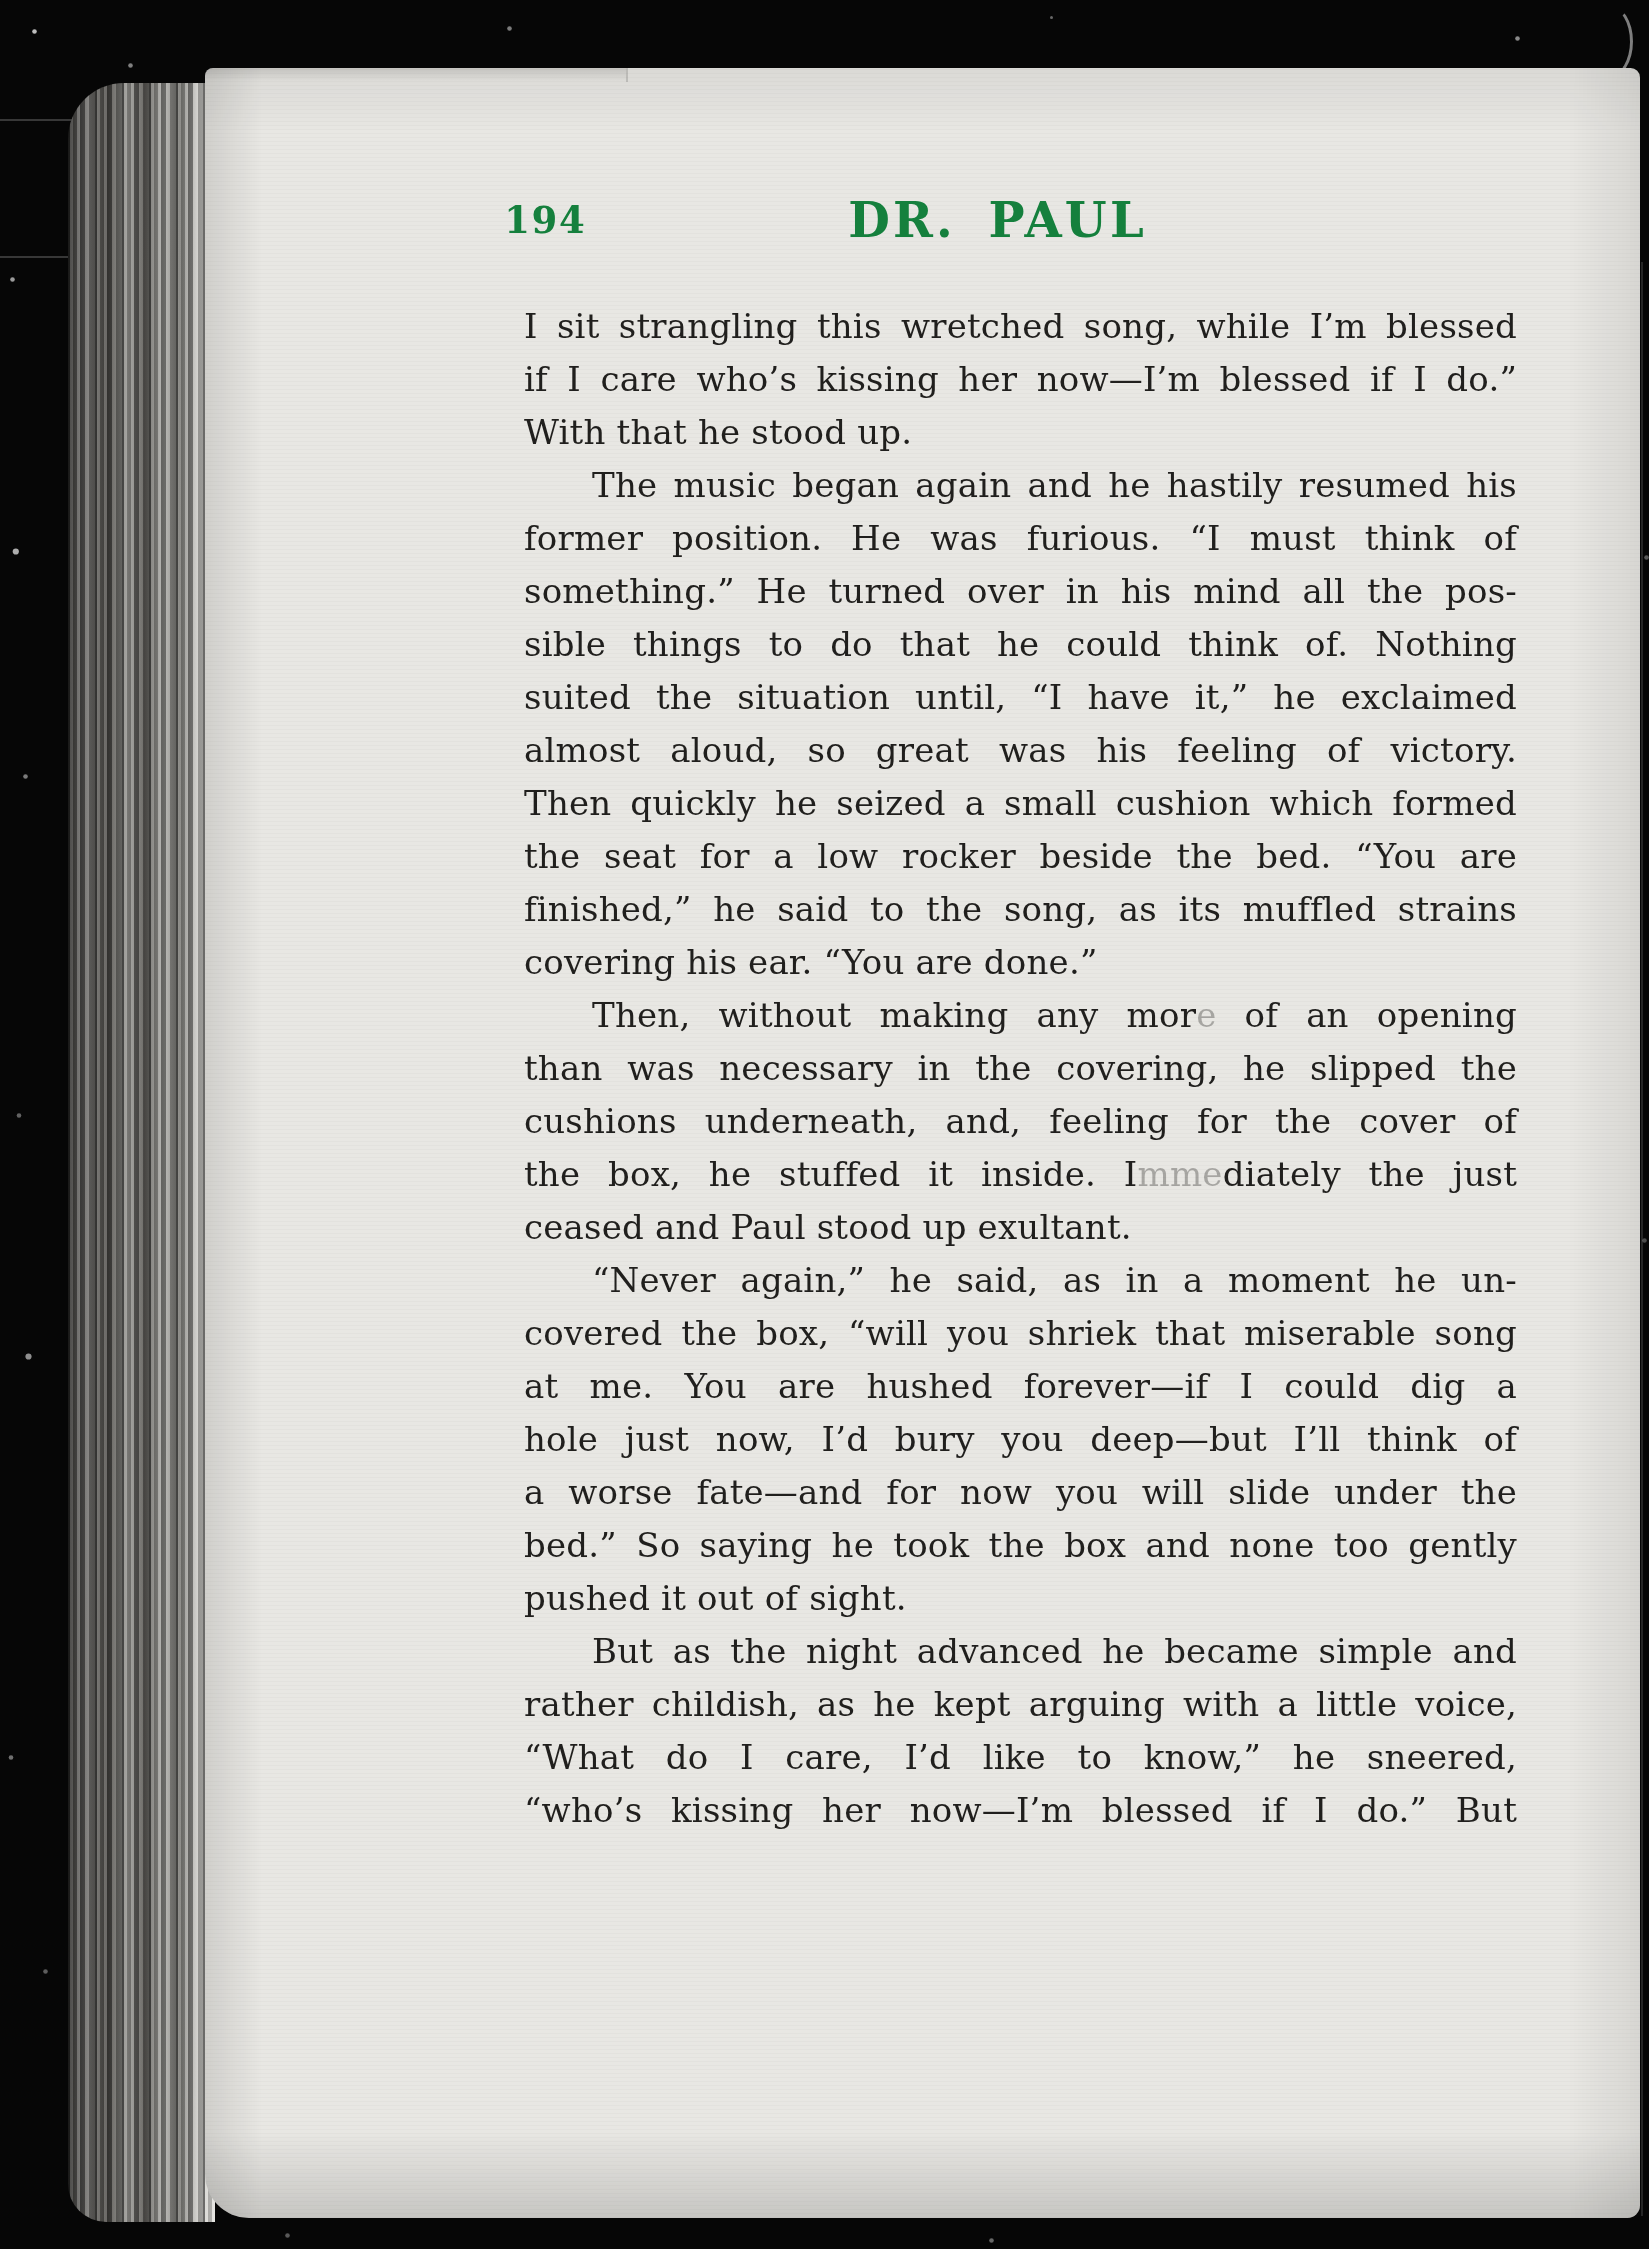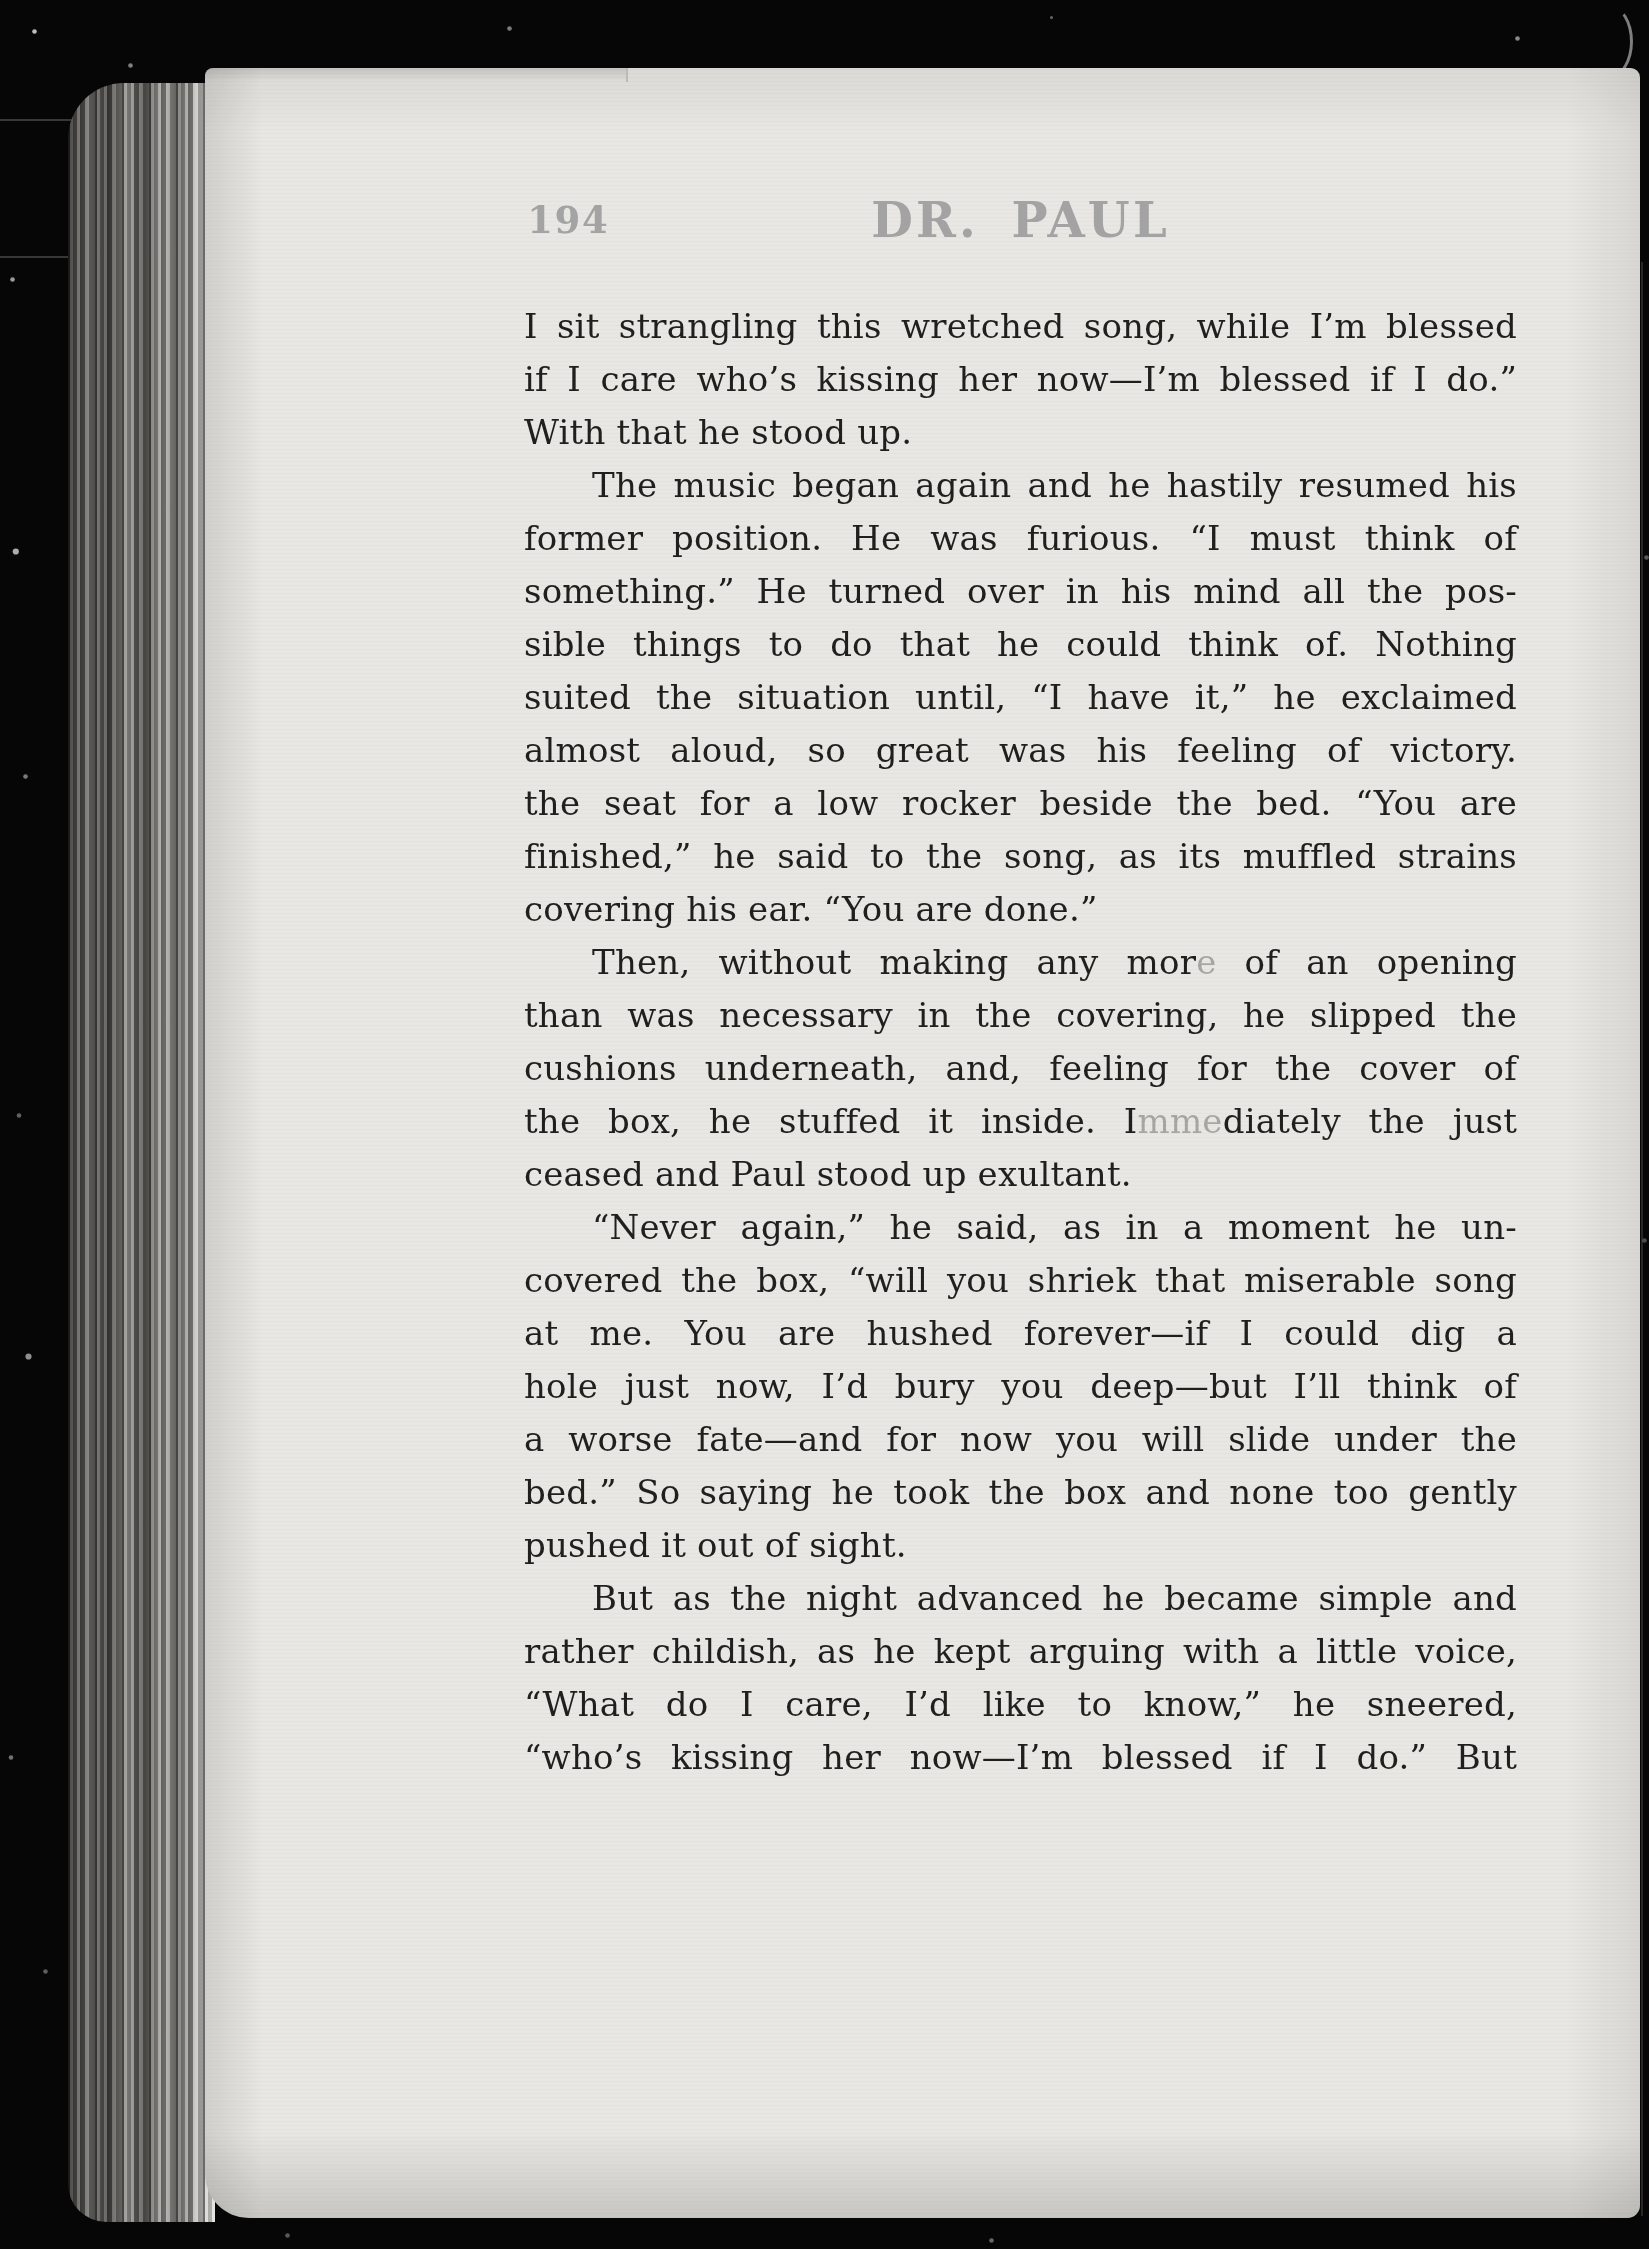--- a/index.html
+++ b/index.html
@@ -90,22 +90,22 @@
     background:linear-gradient(180deg, rgba(0,0,0,0.10), rgba(0,0,0,0));
     border-radius:8px 0 0 0;
   }
   .top-notch {
     position:absolute; left:626px; top:68px; width:1.6px; height:14.3px;
     background:rgba(0,0,0,0.14);
   }
 
   
   .header-row {
-    position:absolute; left:524px; top:195px; width:993px; height:51px;
-    color:#a3a3a3;
+    position:absolute; left:501px; top:195px; width:993px; height:51px;
+    color:#15803d;
   }
   .page-number {
     position:absolute; left:3.2px; top:0; font-size:37px; line-height:51px;
     font-weight:700; letter-spacing:1.6px;
   }
   .running-title {
     position:absolute; left:50%; transform:translateX(-50%); top:0;
     font-size:48px; line-height:51px; font-weight:700;
     letter-spacing:3.2px; word-spacing:12.7px; white-space:nowrap;
   }
@@ -150,20 +150,21 @@
 <div class="text-block">
   <div class="line">I sit strangling this wretched song, while I’m blessed</div>
   <div class="line">if I care who’s kissing her now—I’m blessed if I do.”</div>
   <div class="line last">With that he stood up.</div>
   <div class="line indent">The music began again and he hastily resumed his</div>
   <div class="line">former position.  He was furious.  “I must think of</div>
   <div class="line">something.”  He turned over in his mind all the pos-</div>
   <div class="line">sible things to do that he could think of.  Nothing</div>
   <div class="line">suited the situation until, “I have it,” he exclaimed</div>
   <div class="line">almost aloud, so great was his feeling of victory.</div>
+  <div class="line">Then quickly he seized a small cushion which formed</div>
   <div class="line">the seat for a low rocker beside the bed.  “You are</div>
   <div class="line">finished,” he said to the song, as its muffled strains</div>
   <div class="line last">covering his ear.  “You are done.”</div>
   <div class="line indent"><span>Then, without making any mor</span><span class="faded">e</span><span> of an opening</span></div>
   <div class="line">than was necessary in the covering, he slipped the</div>
   <div class="line">cushions underneath, and, feeling for the cover of</div>
   <div class="line"><span>the box, he stuffed it inside.  I</span><span class="faded">mme</span><span>diately the just</span></div>
   <div class="line last">ceased and Paul stood up exultant.</div>
   <div class="line indent">“Never again,” he said, as in a moment he un-</div>
   <div class="line">covered the box, “will you shriek that miserable song</div>

